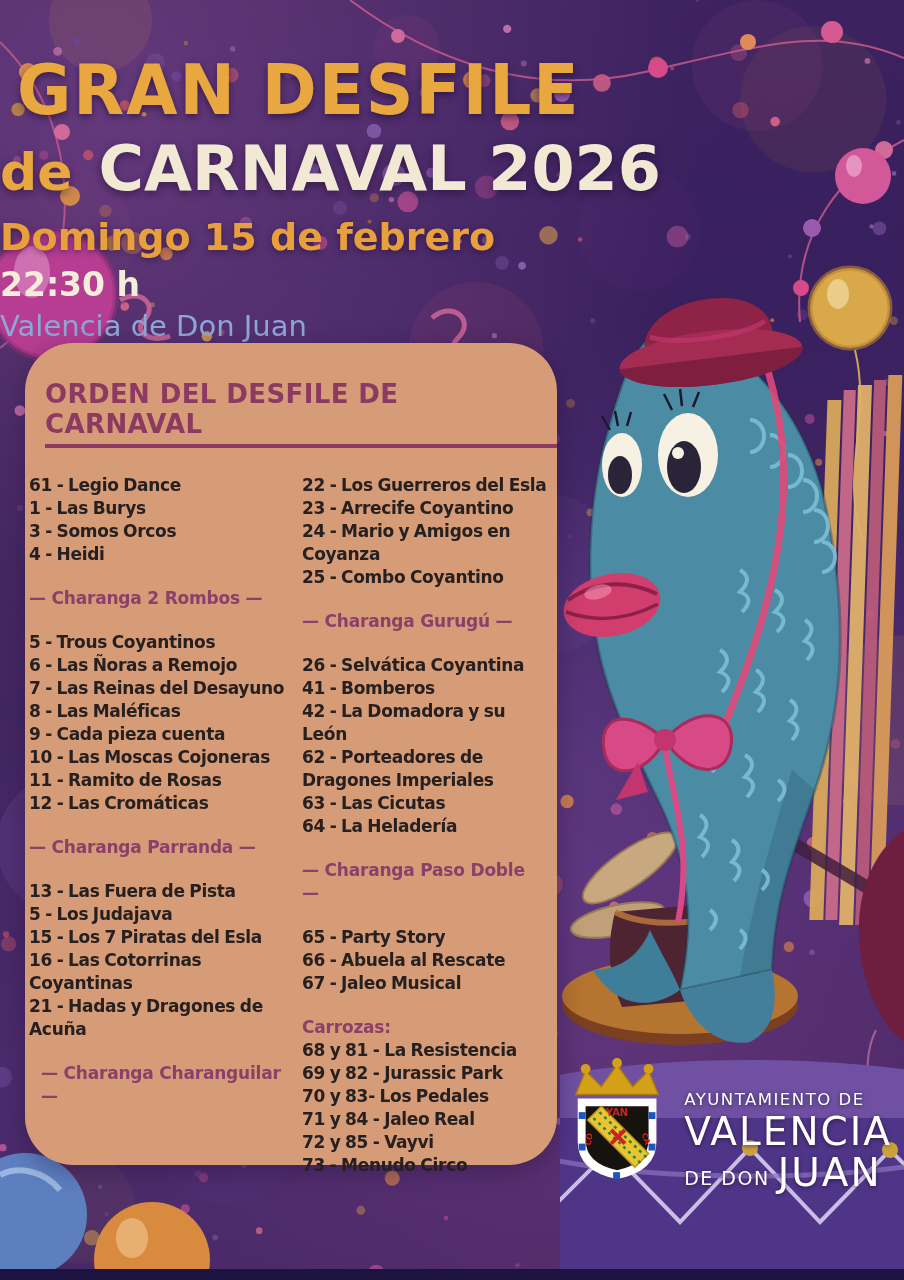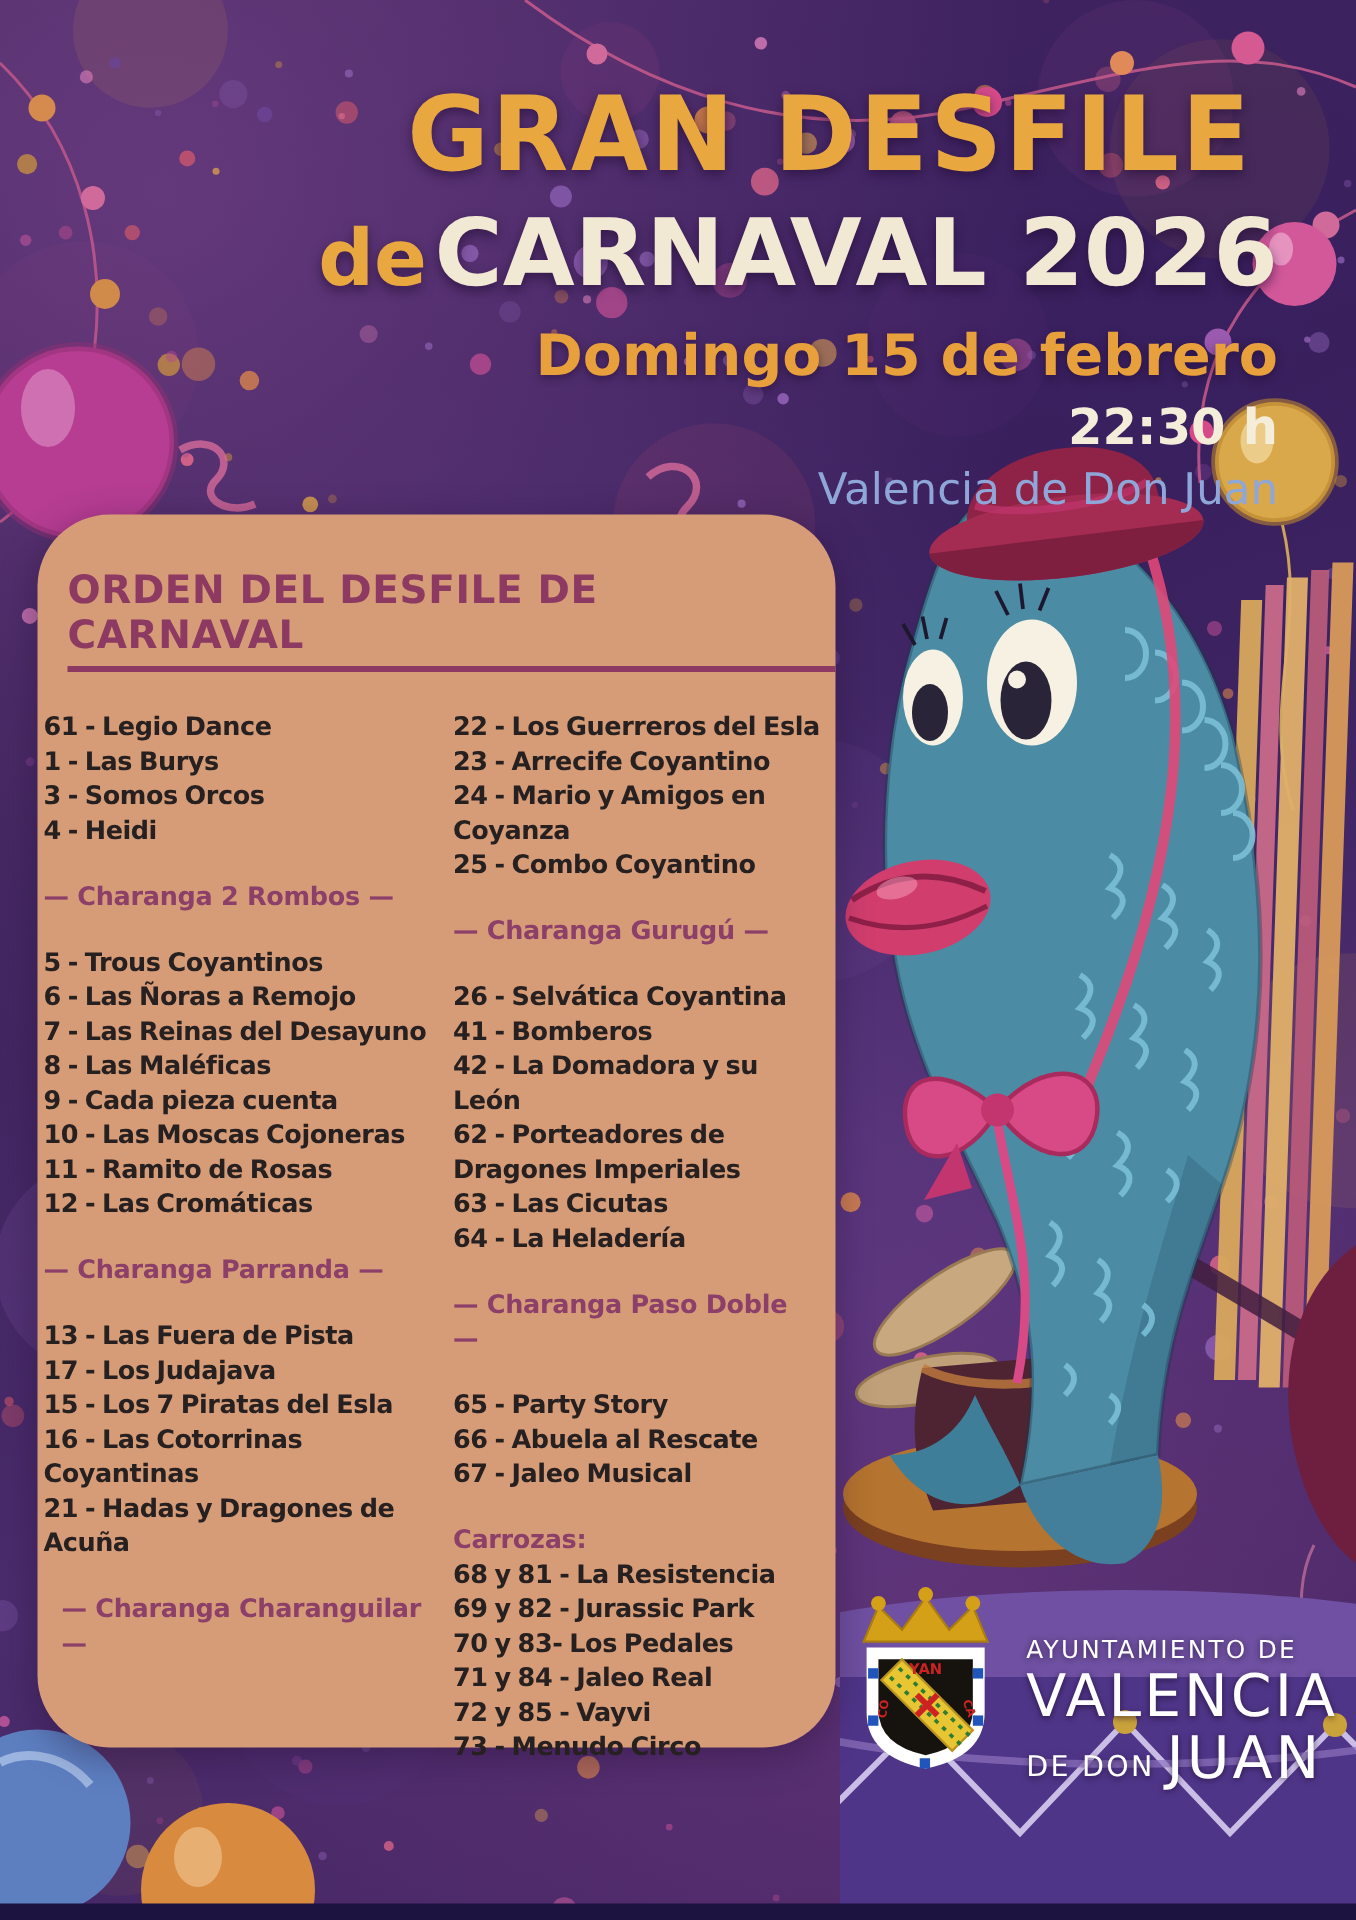--- a/index.html
+++ b/index.html
@@ -21,25 +21,25 @@
       radial-gradient(circle at 12% 10%, rgba(150,85,170,.40), transparent 42%),
       radial-gradient(circle at 85% 15%, rgba(55,30,100,.55), transparent 45%),
       radial-gradient(circle at 45% 55%, rgba(105,70,150,.45), transparent 55%),
       radial-gradient(circle at 70% 85%, rgba(140,70,150,.35), transparent 50%),
       linear-gradient(160deg,#46285f 0%,#3a2158 35%,#4b2c6e 68%,#3d2159 100%);
   }
   .layer{position:absolute;left:0;top:0;width:904px;height:1280px}
   #confetti{z-index:1}
   #decor{z-index:2}
   
-  #header{position:absolute;left:0;top:0;width:852px;z-index:4;text-align:right;color:#fff}
+  #header{position:absolute;left:0;top:0;width:852px;z-index:4;text-align:left;color:#fff}
   .t1{margin-top:50px;font-size:69px;font-weight:800;letter-spacing:2px;color:var(--title-gold);
       text-shadow:0 3px 8px rgba(30,10,45,.55);transform:scaleX(.96)}
   .t2{margin-top:2px;font-size:62px;font-weight:800;color:var(--title-cream);text-shadow:0 3px 8px rgba(30,10,45,.55)}
-  .t2 .de{font-size:52px;font-weight:700;color:var(--title-gold);margin-right:5px}
+  .t2 .de{font-size:52px;font-weight:700;color:var(--title-gold);margin-right:26px}
   .t3{margin-top:10px;font-size:38px;font-weight:700;color:var(--date-gold);text-shadow:0 2px 6px rgba(30,10,45,.5)}
   .t4{margin-top:6px;font-size:33px;font-weight:700;color:var(--time-white)}
   .t5{margin-top:5px;font-size:29px;font-weight:500;color:var(--location-blue)}
   
   #fish-wrap{position:absolute;left:560px;top:270px;width:344px;height:1010px;z-index:3}
   
   #panel{position:absolute;left:25px;top:343px;width:532px;height:822px;background:var(--panel-bg);
      border-radius:48px;z-index:5;box-shadow:0 6px 24px rgba(30,10,40,.35)}
   #panel-heading{display:inline-block;margin:36px 0 0 20px;font-size:26px;font-weight:800;
      color:var(--panel-heading);letter-spacing:.4px;border-bottom:4px solid var(--panel-heading);
@@ -588,21 +588,21 @@
         <div class="parade-entry">7 - Las Reinas del Desayuno</div>
         <div class="parade-entry">8 - Las Maléficas</div>
         <div class="parade-entry">9 - Cada pieza cuenta</div>
         <div class="parade-entry">10 - Las Moscas Cojoneras</div>
         <div class="parade-entry">11 - Ramito de Rosas</div>
         <div class="parade-entry">12 - Las Cromáticas</div>
         <div class="spacer"></div>
         <div class="section-heading">— Charanga Parranda —</div>
         <div class="spacer"></div>
         <div class="parade-entry">13 - Las Fuera de Pista</div>
-        <div class="parade-entry">17 - Los Judajava</div>
+        <div class="parade-entry">5 - Los Judajava</div>
         <div class="parade-entry">15 - Los 7 Piratas del Esla</div>
         <div class="parade-entry">16 - Las Cotorrinas Coyantinas</div>
         <div class="parade-entry">21 - Hadas y Dragones de Acuña</div>
         <div class="spacer"></div>
         <div class="section-heading indent">— Charanga Charanguilar —</div>
       </div>
     <div class="col2">
         <div class="parade-entry">22 - Los Guerreros del Esla</div>
         <div class="parade-entry">23 - Arrecife Coyantino</div>
         <div class="parade-entry">24 - Mario y Amigos en Coyanza</div>

